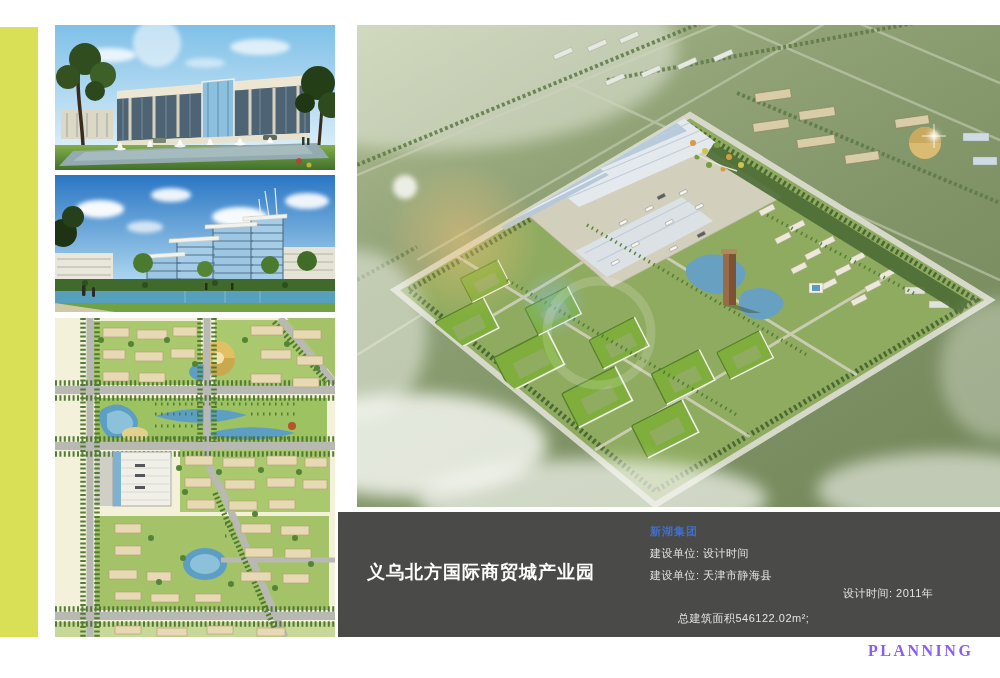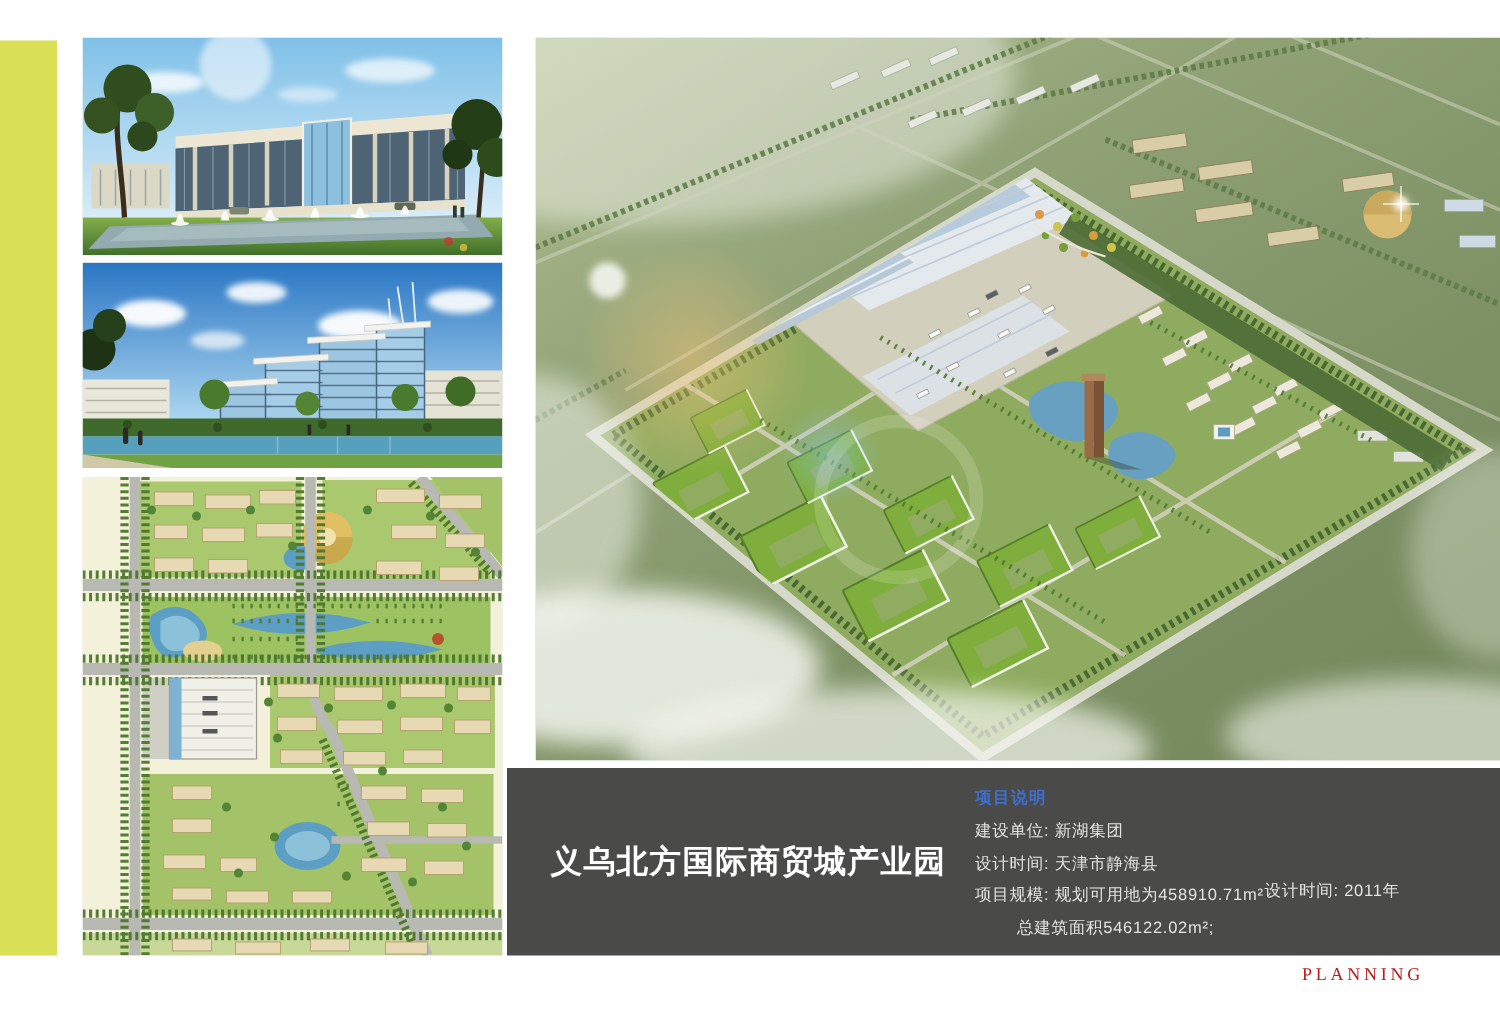--- a/index.html
+++ b/index.html
@@ -6,32 +6,32 @@
   .page{position:relative;width:1000px;height:678px;background:#ffffff;overflow:hidden;
         font-family:"Liberation Sans", sans-serif;}
   .stripe{position:absolute;left:0;top:27px;width:38px;height:610px;background:#d9e056;}
   .fig{position:absolute;overflow:hidden;background:#dfe5dc;}
   .fig svg{display:block;width:100%;height:100%;}
   .fig-photo1{left:55px;top:25px;width:280px;height:145px;}
   .fig-photo2{left:55px;top:175px;width:280px;height:137px;}
   .fig-siteplan{left:55px;top:318px;width:280px;height:319px;}
   .fig-aerial{left:357px;top:25px;width:643px;height:482px;}
   .infobar{position:absolute;left:338px;top:512px;width:662px;height:125px;background:#4a4a48;}
-  .ib-title{position:absolute;left:29px;top:48px;font-size:21px;font-weight:bold;color:#ffffff;
+  .ib-title{position:absolute;left:29px;top:48px;font-size:18px;font-weight:bold;color:#ffffff;
             letter-spacing:1px;white-space:nowrap;}
   .ib-heading{position:absolute;left:312px;top:12px;font-size:11px;font-weight:bold;color:#3e6fd0;
               letter-spacing:1px;white-space:nowrap;}
   .ib-line{position:absolute;font-size:11px;color:#e3e3e1;letter-spacing:0.5px;white-space:nowrap;}
   .ib-client{left:312px;top:34px;}
   .ib-location{left:312px;top:56px;}
   .ib-designtime{left:505px;top:74px;}
   .ib-scale1{left:312px;top:77px;}
   .ib-scale2{left:340px;top:99px;}
   .planning{position:absolute;left:868px;top:642px;font-family:"Liberation Serif", serif;
-            font-weight:normal;font-size:12px;letter-spacing:2.5px;color:#b91c1c;white-space:nowrap;}
+            font-weight:bold;font-size:16px;letter-spacing:2.5px;color:#8b5cf6;white-space:nowrap;}
 </style>
 </head>
 <body>
 
 <div class="page">
 
   <div class="stripe"></div>
 
   <div class="fig fig-photo1">
     <svg viewBox="0 0 280 145" preserveAspectRatio="none">
@@ -487,23 +487,22 @@
         <circle cx="105" cy="215" r="78" fill="url(#aefl1)"></circle>
         <circle cx="196" cy="278" r="34" fill="url(#aefl2)"></circle>
         <circle cx="242" cy="308" r="52" fill="none" stroke="#ffffff" opacity="0.16" stroke-width="9"></circle>
         <circle cx="48" cy="162" r="12" fill="#ffffff" opacity="0.8" filter="url(#aeblur2)"></circle>
       </g>
     </svg>
   </div>
 
   <div class="infobar">
     <div class="ib-title">义乌北方国际商贸城产业园</div>
-    <div class="ib-heading">项目说明</div>
-    <div class="ib-line ib-client">建设单位: 新湖集团</div>
-    <div class="ib-line ib-location">设计时间: 天津市静海县</div>
+    <div class="ib-heading">新湖集团</div>
+    <div class="ib-line ib-client">建设单位: 设计时间</div>
+    <div class="ib-line ib-location">建设单位: 天津市静海县</div>
     <div class="ib-line ib-designtime">设计时间: 2011年</div>
-    <div class="ib-line ib-scale1">项目规模: 规划可用地为458910.71m²</div>
     <div class="ib-line ib-scale2">总建筑面积546122.02m²;</div>
   </div>
 
   <div class="planning">PLANNING</div>
 
 </div>
 
 </body></html>

